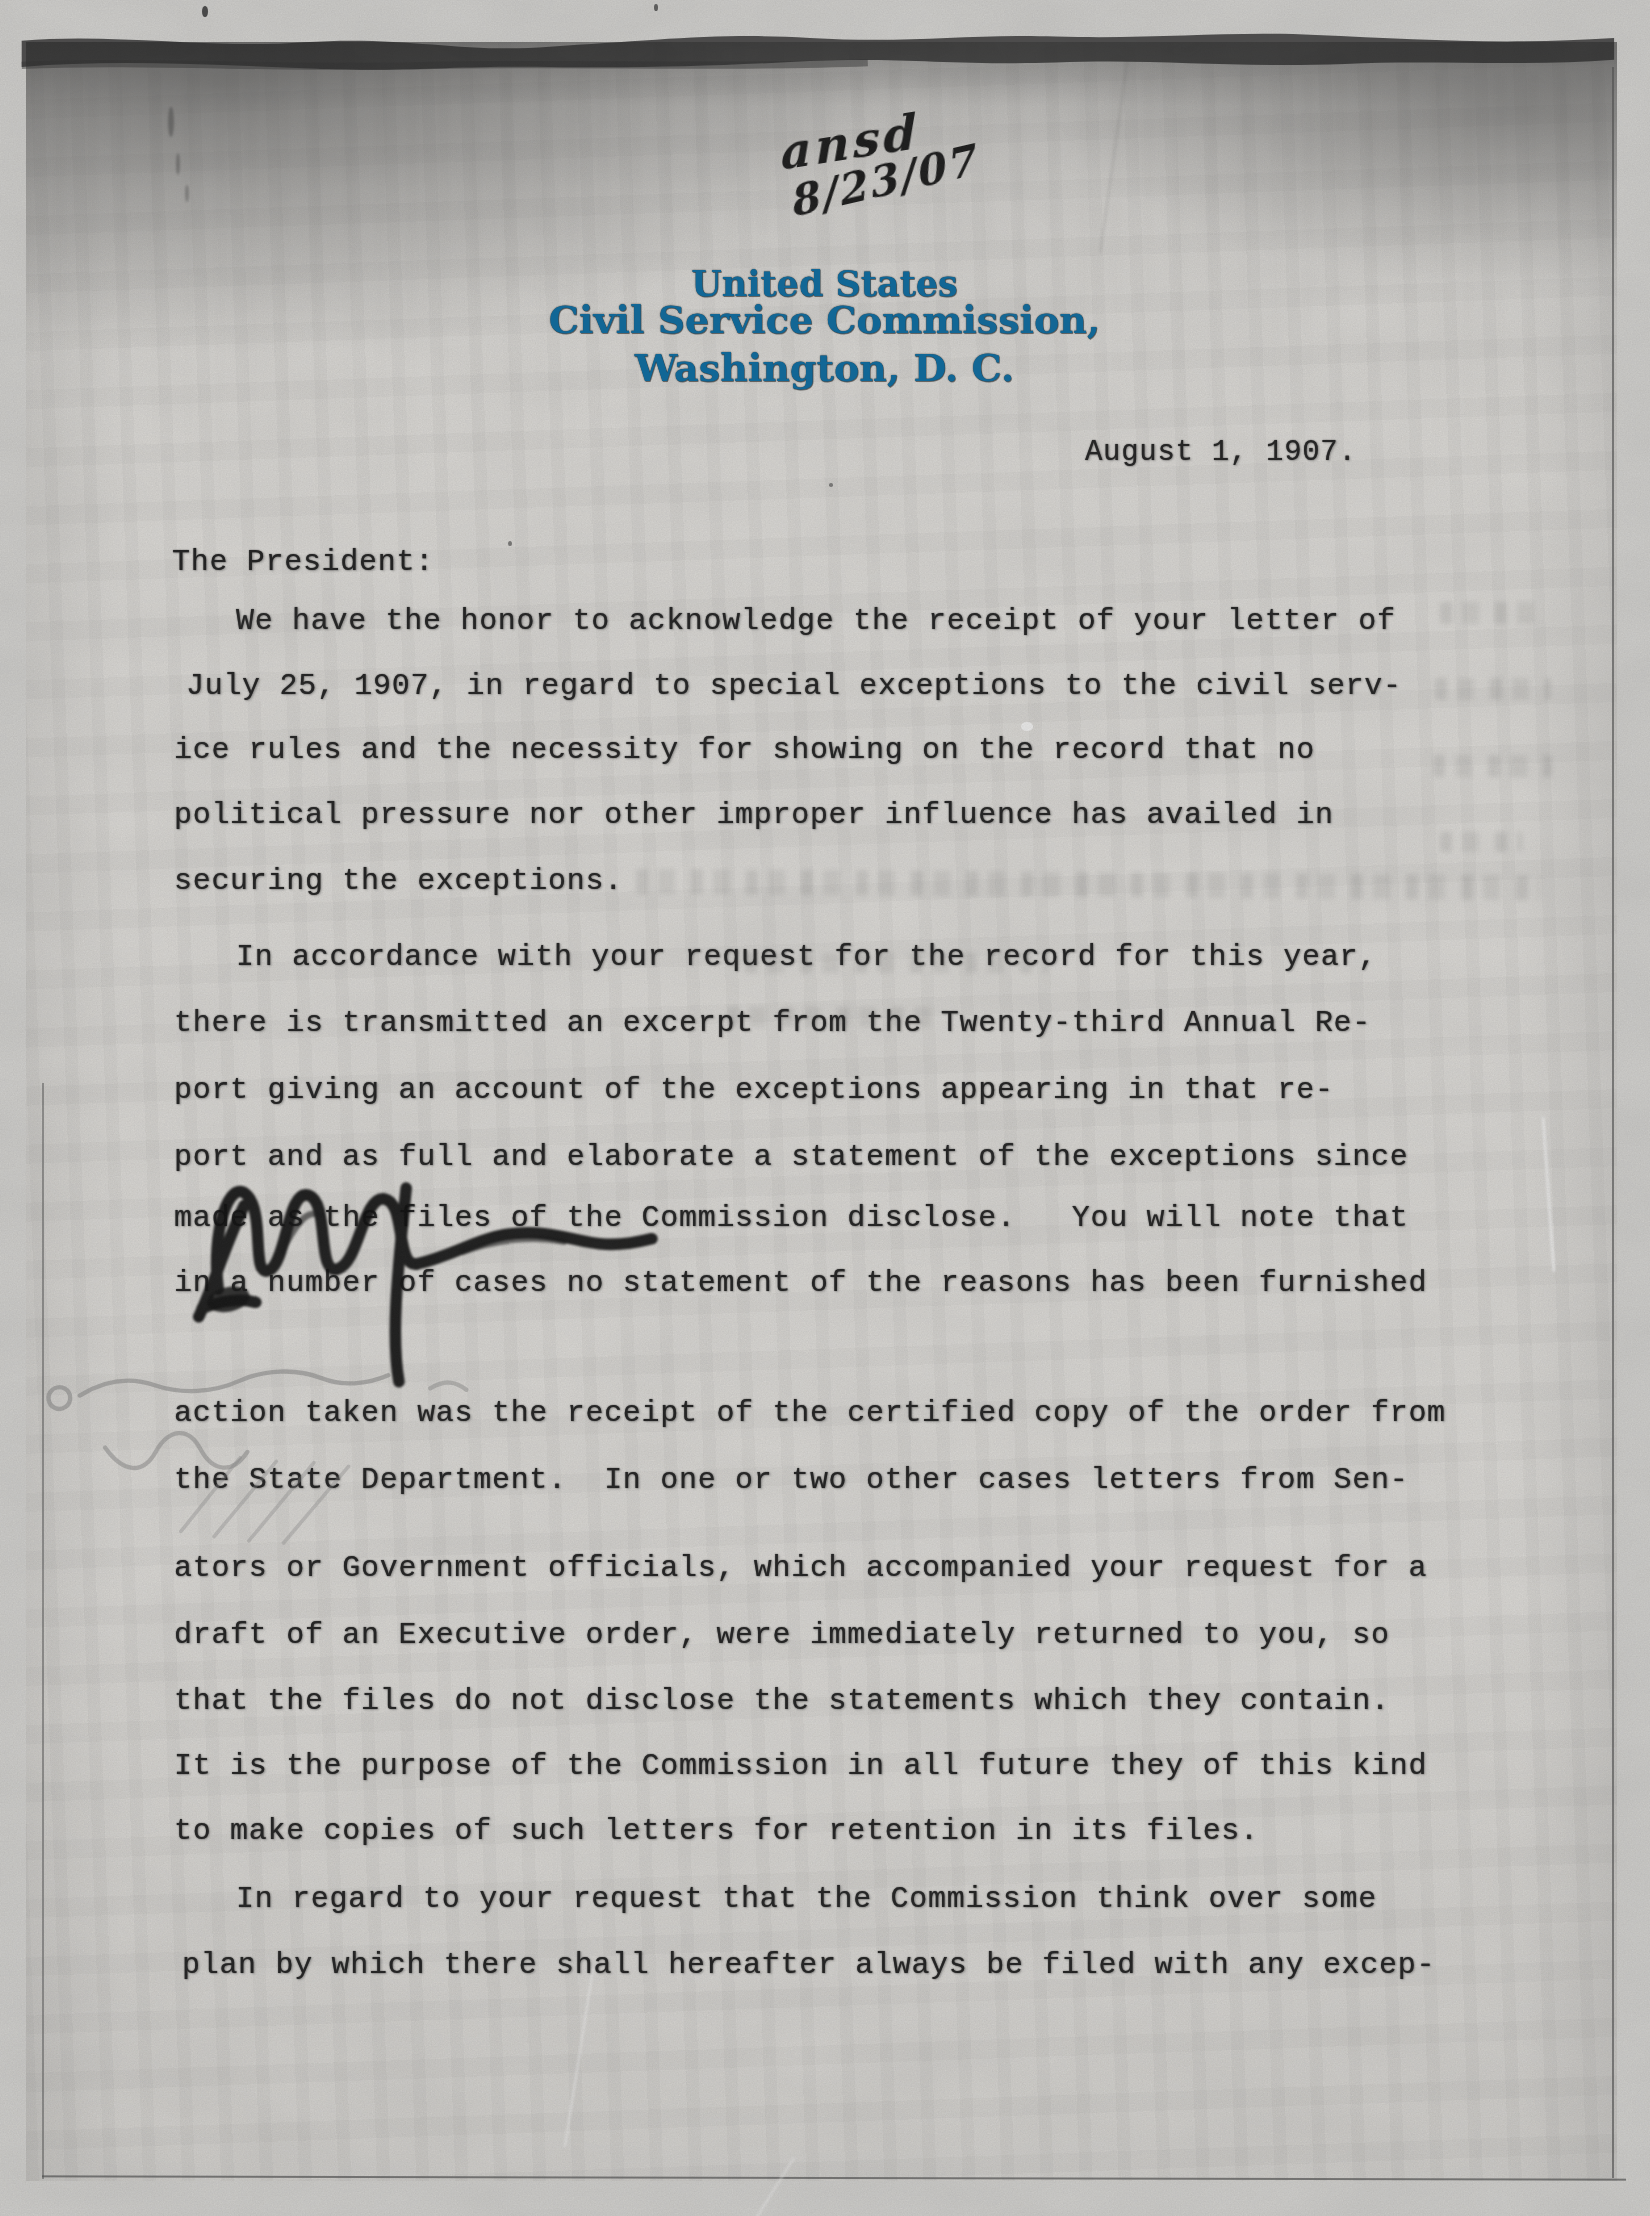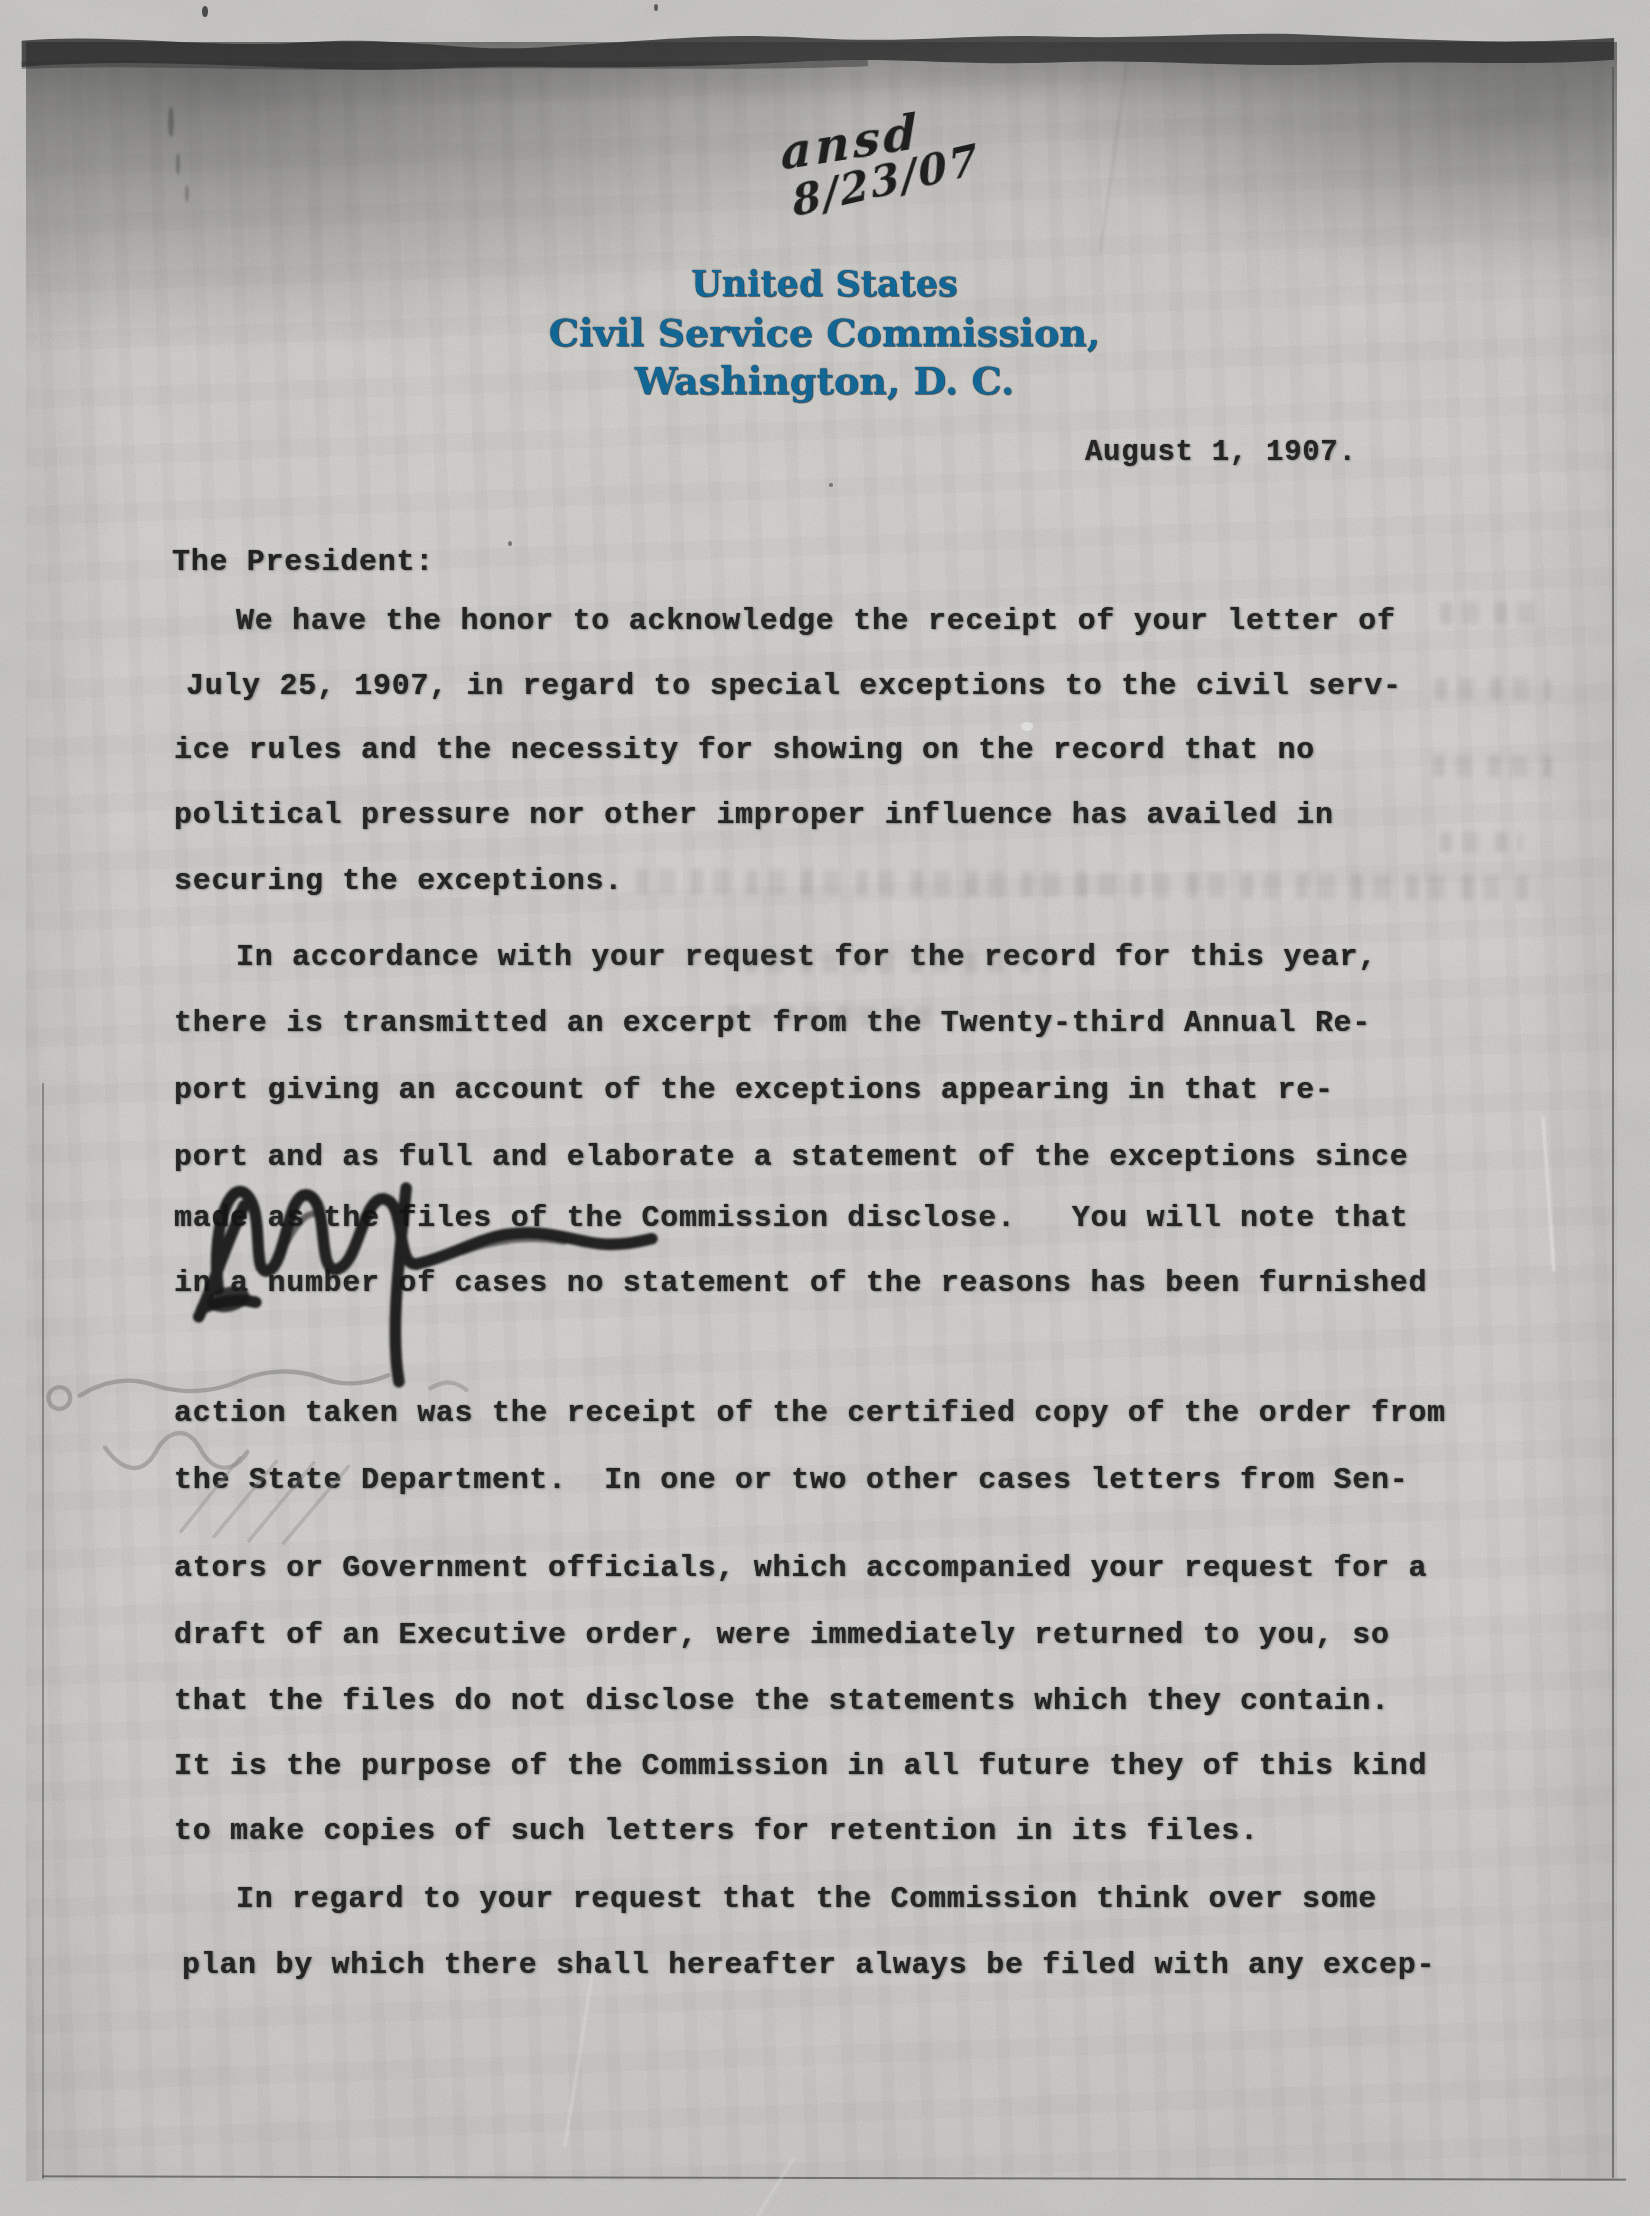--- a/index.html
+++ b/index.html
@@ -18,29 +18,29 @@
       #e3e1dd;}
   .streaks{position:absolute;left:0;top:29px;width:1591px;height:550px;
     background:repeating-linear-gradient(90deg, rgba(0,0,0,.055) 0 4.3px, rgba(0,0,0,0) 4.3px 32px);
     filter:blur(5px);opacity:.55;
     -webkit-mask-image:linear-gradient(180deg,#000 20%,transparent 100%);
             mask-image:linear-gradient(180deg,#000 20%,transparent 100%);}
   
   .edge{position:absolute;background:#4e4e4e;filter:blur(0.4px);}
   .top-curl{position:absolute;left:0;top:-4.3px;width:1651px;height:123px;pointer-events:none;}
   
-  .typed{position:absolute;font-family:"Liberation Mono", monospace;font-weight:bold;
+  .typed{position:absolute;font-family:"Liberation Mono", monospace;font-weight:normal;
     font-size:30px;line-height:1;letter-spacing:0.7px;color:#1a1a1a;white-space:pre;
     text-shadow:0 0 1.4px rgba(10,10,10,.8), 1.4px 1.4px 2.2px rgba(40,40,40,.28);filter:blur(0.2px);}
   
   .letterhead{position:absolute;left:376px;top:266px;width:897px;text-align:center;}
   .bl{font-family:"DejaVu Serif", serif;font-weight:bold;color:#0369a1;white-space:pre;
     text-shadow:0 0 1.4px rgba(0,0,0,.9), 0.7px 0.7px 0 rgba(0,0,0,.45);filter:blur(0.2px);}
   .bl1{font-size:35px;line-height:1;}
-  .bl2{font-size:38px;line-height:1;margin-top:13px;text-align:center;}
+  .bl2{font-size:38px;line-height:1;text-align:center;}
   .bl3{font-size:38px;line-height:1;margin-top:10px;}
   
   .hand{position:absolute;font-family:"DejaVu Serif", serif;font-style:italic;font-weight:bold;
     color:#131313;white-space:pre;filter:blur(0.4px);}
   .hand-word{left:780px;top:114px;font-size:48px;letter-spacing:3.6px;transform:rotate(-9deg) skewX(-8deg);}
   .hand-date{left:790px;top:156px;font-size:42px;letter-spacing:2.2px;transform:rotate(-13deg) skewX(-6deg);}
   
   .ghost{position:absolute;border-radius:2.9px;opacity:.20;filter:blur(2.9px);
     background:repeating-linear-gradient(90deg, rgba(55,55,55,.55) 0 11.6px, rgba(55,55,55,0) 11.6px 22px, rgba(55,55,55,.42) 22px 39px, rgba(55,55,55,0) 39px 55px);}
   .crease{position:absolute;}

